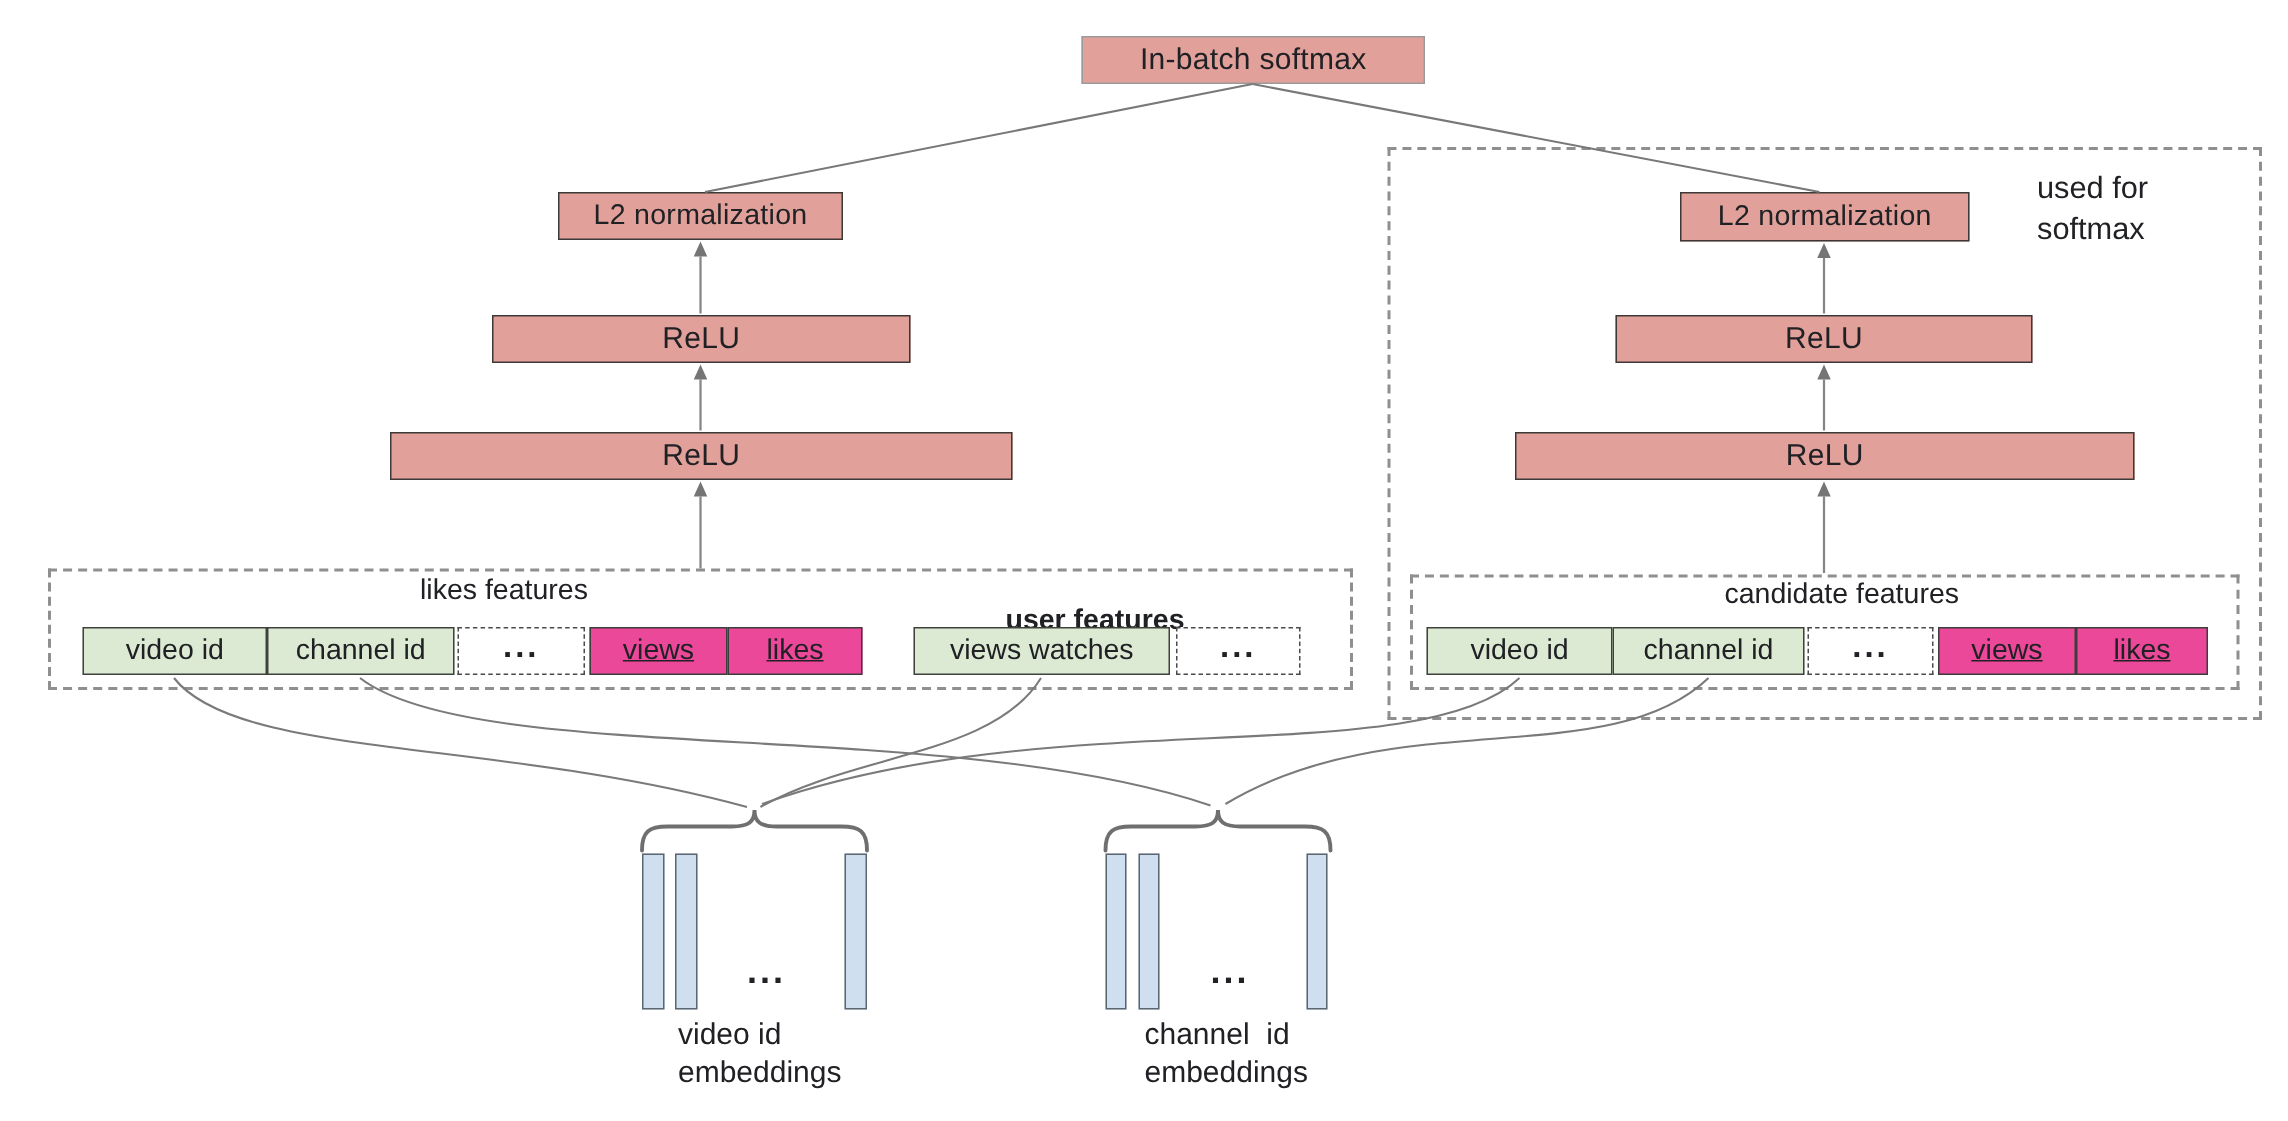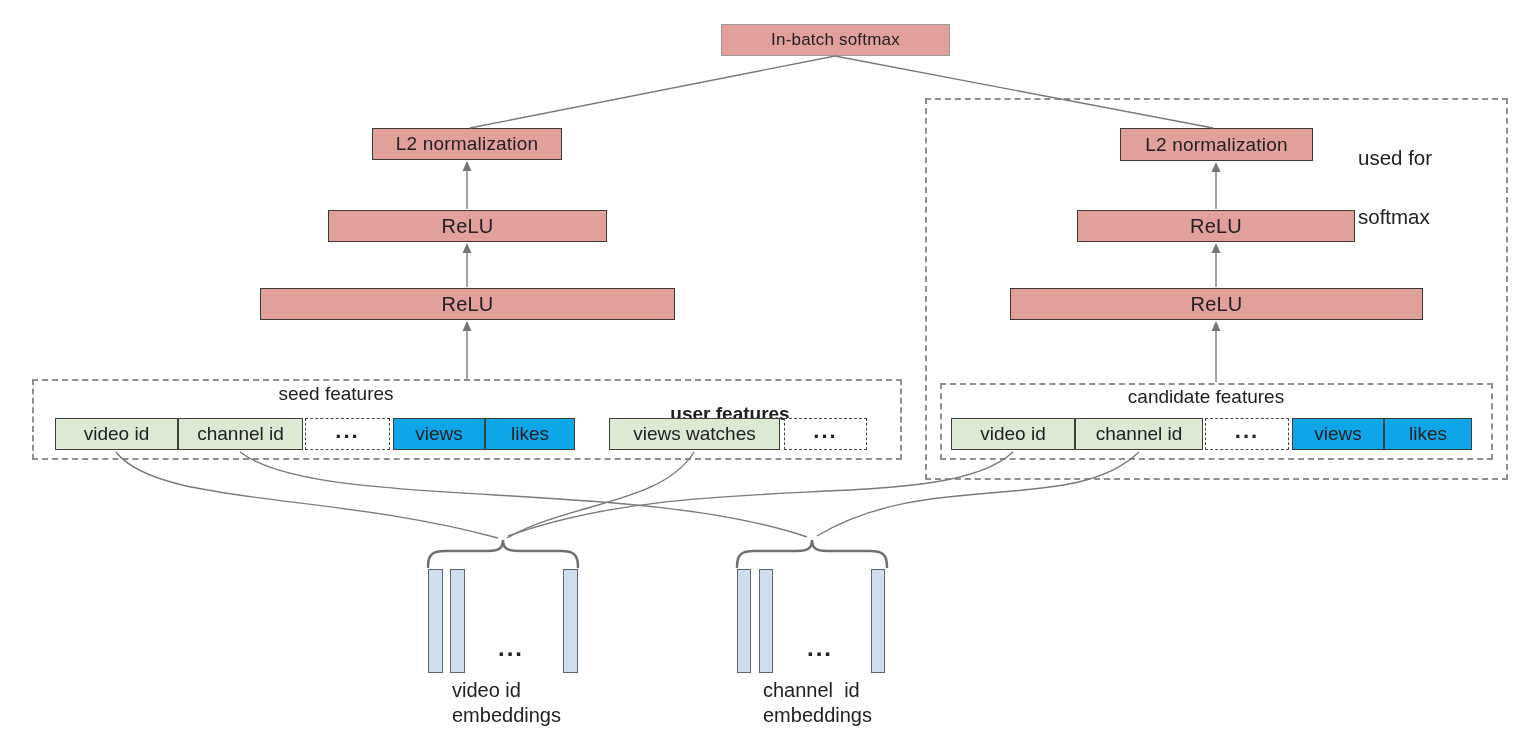--- a/index.html
+++ b/index.html
@@ -4,37 +4,37 @@
 <style>
   html,body{margin:0;padding:0;background:#ffffff;}
   body{font-family:"Liberation Sans","DejaVu Sans",sans-serif;color:#202124;}
   #canvas{position:relative;width:1525px;height:747px;background:#ffffff;overflow:hidden;}
 
   .abs{position:absolute;box-sizing:border-box;}
 
   
   .pbox{background:#e2a09b;border:1.5px solid #3d3936;display:flex;align-items:center;justify-content:center;
         font-size:20px;letter-spacing:.2px;}
-  .pbox.softmax{border:1.5px solid #9a9a9a;font-size:17px;}
+  .pbox.softmax{border:1.5px solid #9a9a9a;font-size:20px;}
 
   
   .dashbox{border:2px dashed #8f8f8f;background:transparent;}
 
   
   .cell{border:1.6px solid #3f423c;display:flex;align-items:center;justify-content:center;
         font-size:19px;background:#fff;}
   .cell.green{background:#dcead3;}
-  .cell.gray{background:#0ea5e9;border-color:#3d3d3d;}
+  .cell.gray{background:#ec4899;border-color:#3d3d3d;text-decoration:underline;}
   .cell.dashed{border:1.6px dashed #4a4a4a;background:#ffffff;}
   .cell .dots, .emb-dots{font-weight:700;font-size:22px;letter-spacing:2px;transform:translateY(-3px);}
 
   .group-label{font-size:19px;text-align:center;}
 
   .annotation{font-size:20.5px;line-height:27px;}
-  .annotation span{display:block;margin-top:32px;}
+  .annotation span{display:block;}
 
   
   .bar{background:#cfdff0;border:1.6px solid #5c6670;}
   .emb-dots{font-size:24px;text-align:center;}
   .emb-label{font-size:20px;line-height:25px;}
   .emb-label span{display:block;white-space:pre;}
 
   svg.connectors{position:absolute;left:0;top:0;pointer-events:none;}
 </style>
 </head>
@@ -68,23 +68,23 @@
 
   <div class="abs dashbox" style="left:32px;top:379px;width:870px;height:81px;"></div>
   <div class="abs dashbox" style="left:925px;top:98px;width:583px;height:382px;"></div>
   <div class="abs dashbox" style="left:940px;top:383px;width:553px;height:77px;"></div>
 
   <div class="abs annotation" style="left:1358px;top:112px;">
     <span>used for</span>
     <span>softmax</span>
   </div>
 
-  <div class="abs group-label" style="left:236px;top:383px;width:200px;">seed features</div>
+  <div class="abs group-label" style="left:236px;top:383px;width:200px;">likes features</div>
   <div class="abs group-label" style="left:630px;top:403px;width:200px;font-weight:bold;">user features</div>
-  <div class="abs group-label" style="left:1106px;top:386px;width:200px;">candidate features</div>
+  <div class="abs group-label" style="left:1106px;top:386px;width:200px;text-align:right;">candidate features</div>
 
   <div class="abs cell green" style="left:55px;top:418px;width:123px;height:32px;">
     <span>video id</span>
   </div>
   <div class="abs cell green" style="left:178px;top:418px;width:125px;height:32px;">
     <span>channel id</span>
   </div>
   <div class="abs cell dashed" style="left:305px;top:418px;width:85px;height:32px;">
     <span class="dots">...</span>
   </div>

